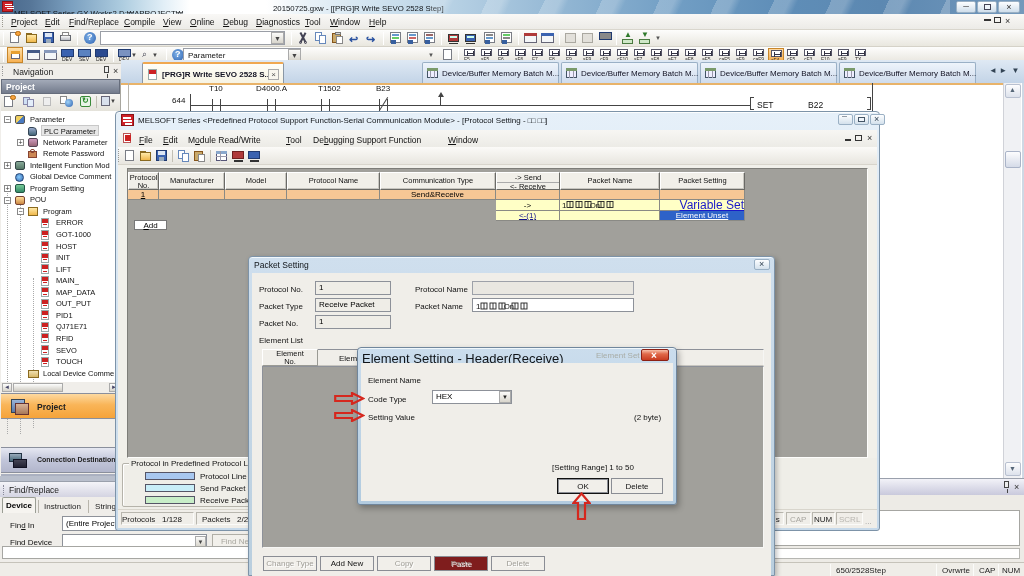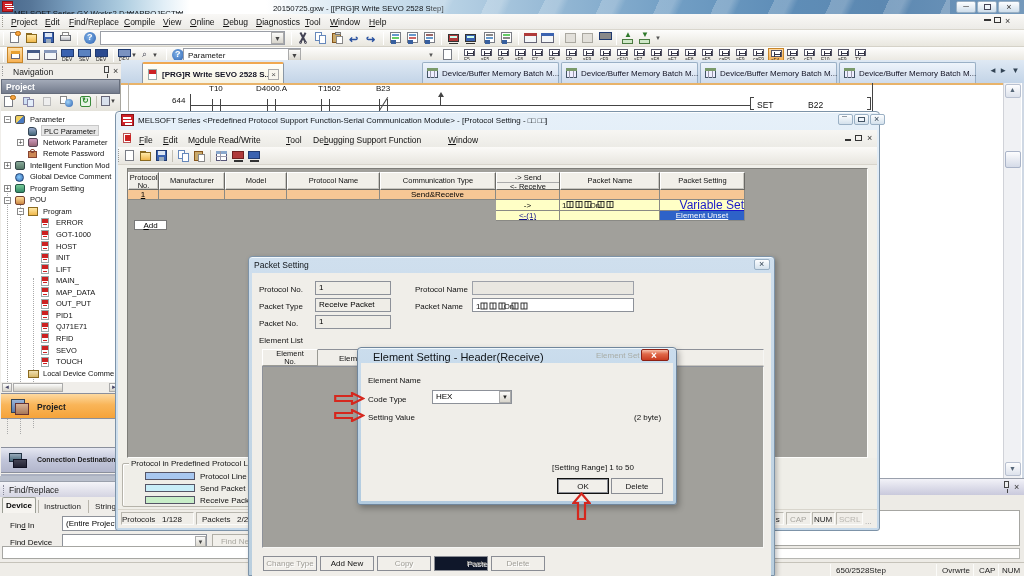--- a/index.html
+++ b/index.html
@@ -856,27 +856,27 @@
       </svg>
     </div>
     <div class="ab" style="left:14px;top:93px;width:502px;height:17px;background:#f0eee9;border:1px solid;border-color:#8d9199 #f6f6f4 #c8c6c0 #8d9199"></div>
     <div class="ab" style="left:14px;top:93px;width:56px;height:17px;background:#f0eee9;border:1px solid;border-color:#fff #9a9a94 #9a9a94 #fff"></div>
     <div class="ab" style="left:14px;top:94px;width:56px;text-align:center;font-size:7.5px;line-height:8px;color:#111">Element<br>No.</div>
     <div class="ab" style="left:91px;top:98px;font-size:8px;color:#111;white-space:nowrap;">Element</div>
     <div class="ab" style="left:14px;top:110px;width:502px;height:182px;background:#a1a09b;border:1px solid;border-color:#8d9199 #f6f6f4 #f6f6f4 #8d9199"></div>
     <div class="ab" style="left:15px;top:300px;width:54px;height:15px;background:#f1efea;border:1px solid #8a8d94;font-size:8px;text-align:center;line-height:14px;color:#9f9d96;text-shadow:1px 1px 0 #fff;">Change Type</div>
     <div class="ab" style="left:72px;top:300px;width:54px;height:15px;background:#f1efea;border:1px solid #8a8d94;font-size:8px;text-align:center;line-height:14px;color:#111;">Add New</div>
     <div class="ab" style="left:129px;top:300px;width:54px;height:15px;background:#f1efea;border:1px solid #8a8d94;font-size:8px;text-align:center;line-height:14px;color:#9f9d96;text-shadow:1px 1px 0 #fff;">Copy</div>
-    <div class="ab" style="left:186px;top:300px;width:54px;height:15px;background:#0f172a;border:1px solid #8a8d94;font-size:8px;text-align:right;line-height:14px;color:#9f9d96;text-shadow:1px 1px 0 #fff;">Paste</div>
+    <div class="ab" style="left:186px;top:300px;width:54px;height:15px;background:#7f1d1d;border:1px solid #8a8d94;font-size:8px;text-align:center;line-height:14px;color:#9f9d96;text-shadow:1px 1px 0 #fff;">Paste</div>
     <div class="ab" style="left:243px;top:300px;width:54px;height:15px;background:#f1efea;border:1px solid #8a8d94;font-size:8px;text-align:center;line-height:14px;color:#9f9d96;text-shadow:1px 1px 0 #fff;">Delete</div>
   </div>
 
 <div class="ab" id="element" style="left:357px;top:347px;width:320px;height:158px">
     <div class="ab" style="left:0px;top:0px;width:320px;height:158px;background:linear-gradient(#cbdded,#b2cbdf);border:1px solid #70869c;border-radius:4px 4px 3px 3px;box-shadow:inset 0 1px 0 #f0f7fb,2px 3px 6px rgba(0,0,0,0.3)"></div>
-    <div class="ab" style="left:16px;top:4px;font-size:11px;color:#101418;white-space:nowrap;">Element Setting - Header(Receive)</div>
+    <div class="ab" style="left:5px;top:4px;font-size:13px;color:#101418;white-space:nowrap;">Element Setting - Header(Receive)</div>
     <div class="ab" style="left:239px;top:4px;font-size:8px;color:#a8aca6;white-space:nowrap;">Element Set</div>
     <div class="ab" style="left:284px;top:2px;width:28px;height:12px;background:linear-gradient(#f6bfa8,#e06848 40%,#c83c20);border:1px solid #8c2014;border-radius:2px"></div>
     <div class="ab" style="left:294px;top:3px;font-size:10px;color:#fff;white-space:nowrap;font-weight:bold">×</div>
     <div class="ab" style="left:4px;top:16px;width:312px;height:138px;background:#f0eee9;"></div>
     <div class="ab" style="left:11px;top:29px;font-size:8px;color:#111;white-space:nowrap;">Element Name</div>
     <div class="ab" style="left:11px;top:48px;font-size:8px;color:#111;white-space:nowrap;">Code Type</div>
     <div class="ab" style="left:11px;top:66px;font-size:8px;color:#111;white-space:nowrap;">Setting Value</div>
     <div class="ab" style="left:75px;top:43px;width:80px;height:14px;background:#fff;border:1px solid #8d9199;font-size:8px;line-height:12px;padding-left:3px">HEX</div>
     <div class="ab" style="left:142px;top:44px;width:12px;height:12px;background:linear-gradient(#fbfbfa,#d8d5cc);border:1px solid #aaa;font-size:6px;text-align:center;line-height:11px;color:#222">▼</div>
     <div class="ab" style="left:277px;top:66px;font-size:8px;color:#111;white-space:nowrap;">(2 byte)</div>

